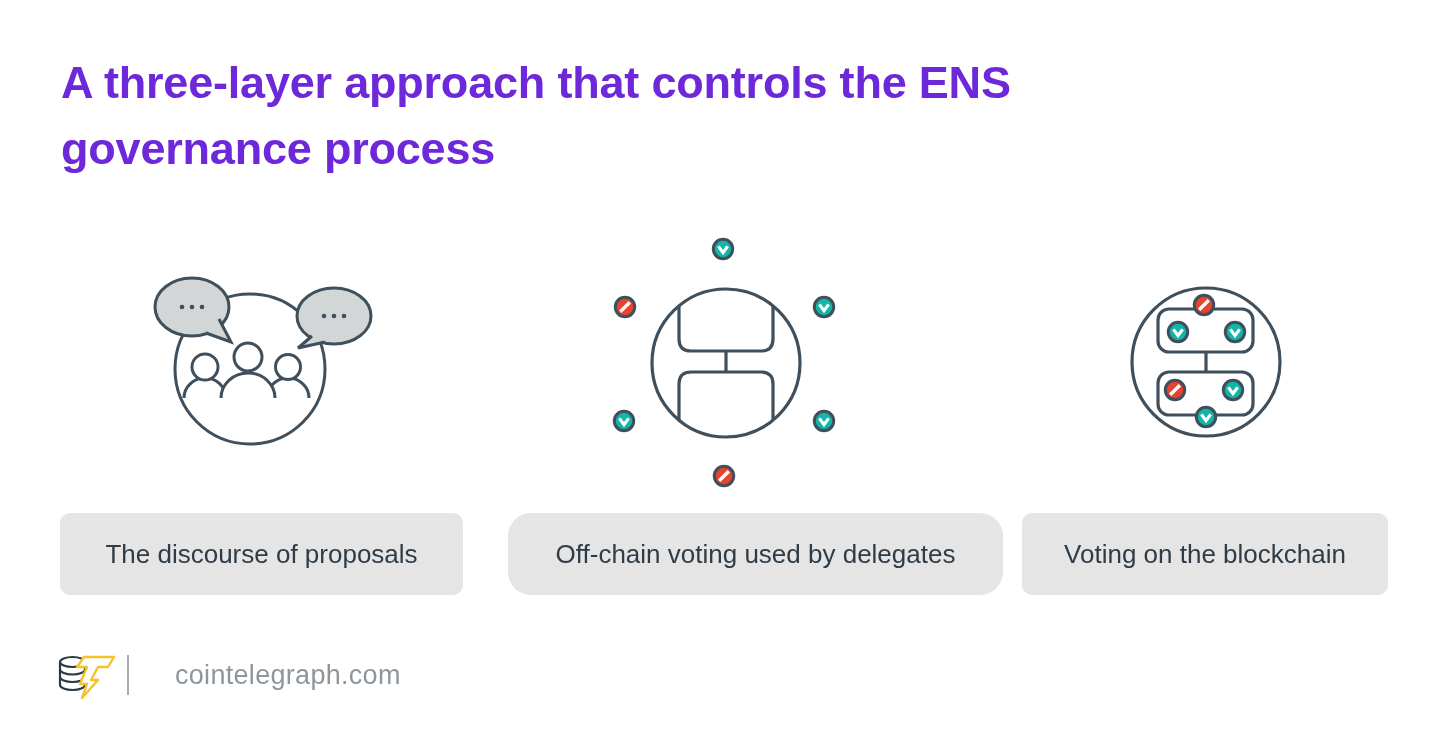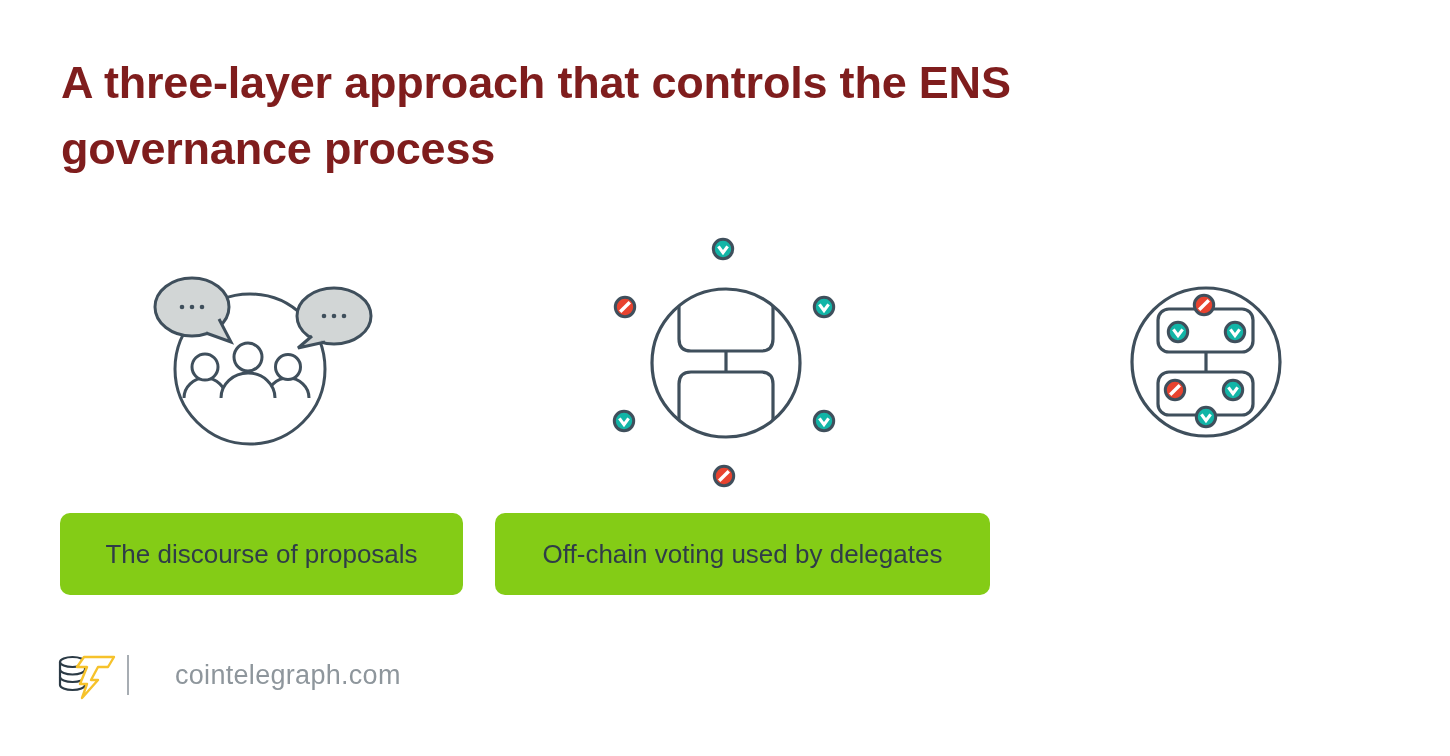--- a/index.html
+++ b/index.html
@@ -2,34 +2,34 @@
 <html><head>
 <meta charset="utf-8">
 <style>
   html,body{margin:0;padding:0;background:#ffffff;}
   .canvas{
     position:relative;width:1450px;height:756px;background:#ffffff;overflow:hidden;
     font-family:"Liberation Sans","DejaVu Sans",sans-serif;
   }
   .title{
     position:absolute;left:61px;top:50px;width:1145px;
-    font-size:45px;line-height:66px;font-weight:700;color:#7f1d1d;letter-spacing:-0.2px;
+    font-size:45px;line-height:66px;font-weight:700;color:#6d28d9;letter-spacing:-0.2px;
   }
   .illo{position:absolute;}
   .illo-1{left:150px;top:268px;width:230px;height:185px;}
   .illo-2{left:600px;top:230px;width:250px;height:260px;}
   .illo-3{left:1120px;top:278px;width:175px;height:170px;}
   .step-label{
-    position:absolute;top:513px;height:82px;border-radius:10px;background:#84cc16;
+    position:absolute;top:513px;height:82px;border-radius:10px;background:#e5e5e5;
     display:flex;align-items:center;justify-content:center;
     font-size:26px;color:#2f3c48;border:none;cursor:pointer;
     font-family:"Liberation Sans","DejaVu Sans",sans-serif;
   }
   .step-1{left:60px;width:403px;}
-  .step-2{left:495px;width:495px;}
+  .step-2{left:508px;width:495px;border-radius:23px;}
   .step-3{left:1022px;width:366px;}
   .footer-logo{position:absolute;left:56px;top:650px;width:60px;height:50px;}
   .footer-divider{position:absolute;left:127px;top:655px;width:2px;height:40px;background:#a7adb3;}
   .footer-site{
     position:absolute;left:151px;top:658px;height:34px;line-height:34px;
     font-size:27px;color:#8e969c;letter-spacing:0.3px;margin-left:24px;
   }
 </style>
 </head>
 <body>
@@ -131,20 +131,21 @@
       <path d="M -4.6,-2.6 L 0,3.6 L 4.6,-2.6" stroke="#ffffff" stroke-width="3.2" fill="none"></path>
     </g>
     <g transform="translate(86,139)">
       <circle r="9.7" fill="#12b5a7" stroke="#3f4f5c" stroke-width="3"></circle>
       <path d="M -4.6,-2.6 L 0,3.6 L 4.6,-2.6" stroke="#ffffff" stroke-width="3.2" fill="none"></path>
     </g>
   </svg>
 
   <button class="step-label step-1">The discourse of proposals</button>
   <button class="step-label step-2">Off-chain voting used by delegates</button>
+  <button class="step-label step-3">Voting on the blockchain</button>
 
   <svg class="footer-logo" viewBox="0 0 60 50">
     <g stroke="#2b3a45" stroke-width="2.2" fill="#ffffff">
       <line x1="4" y1="12" x2="4" y2="35"></line>
       <line x1="29" y1="12" x2="29" y2="20"></line>
       <path d="M 4,19.5 A 12.5,5 0 0 0 29,19.5" fill="none"></path>
       <path d="M 4,27 A 12.5,5 0 0 0 29,27" fill="none"></path>
       <path d="M 4,35 A 12.5,5 0 0 0 29,35" fill="none"></path>
       <ellipse cx="16.5" cy="12" rx="12.5" ry="5"></ellipse>
     </g>

